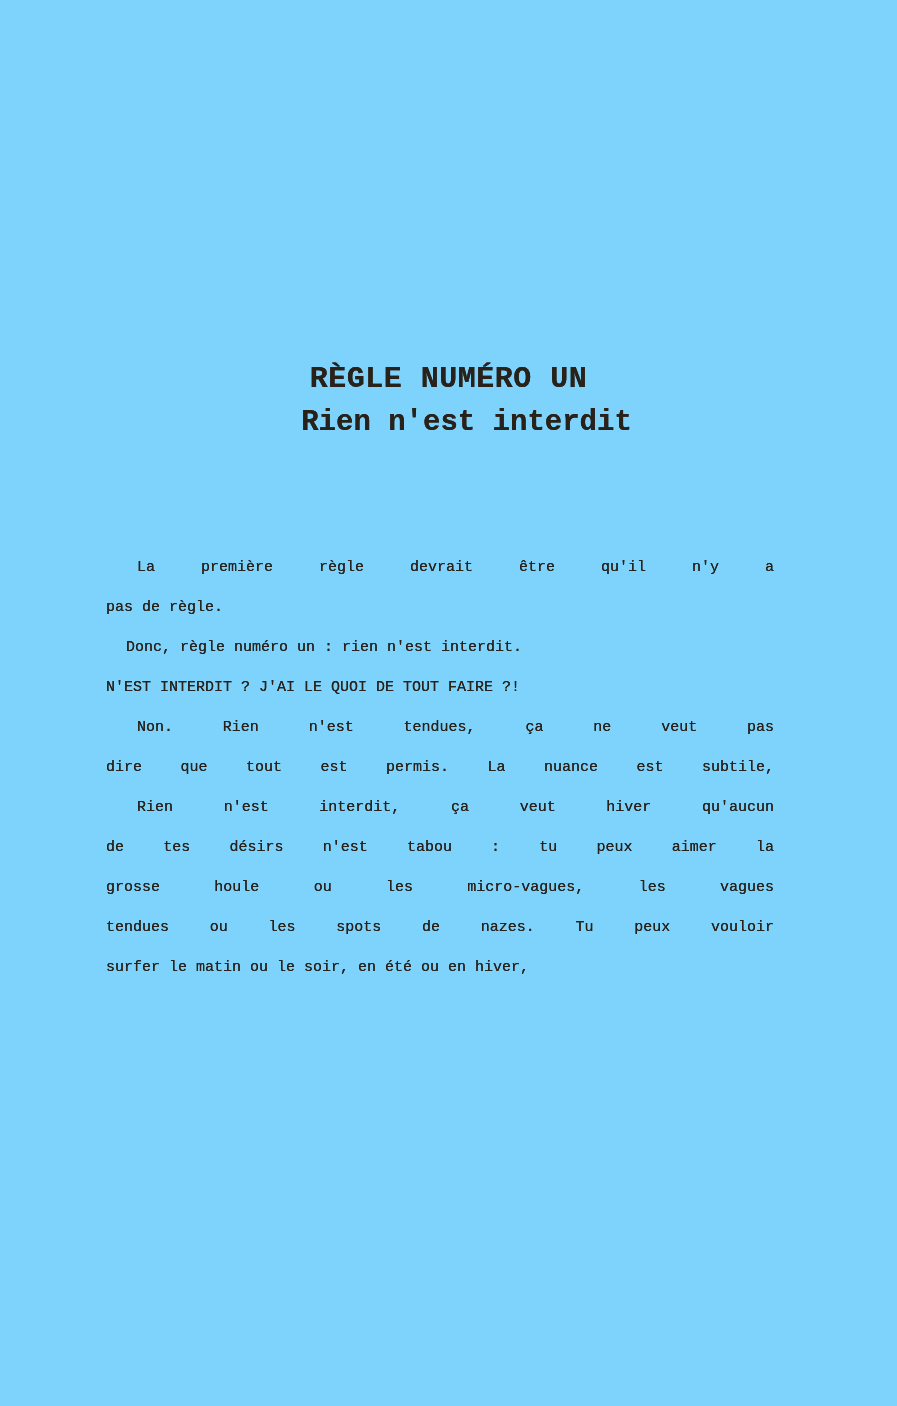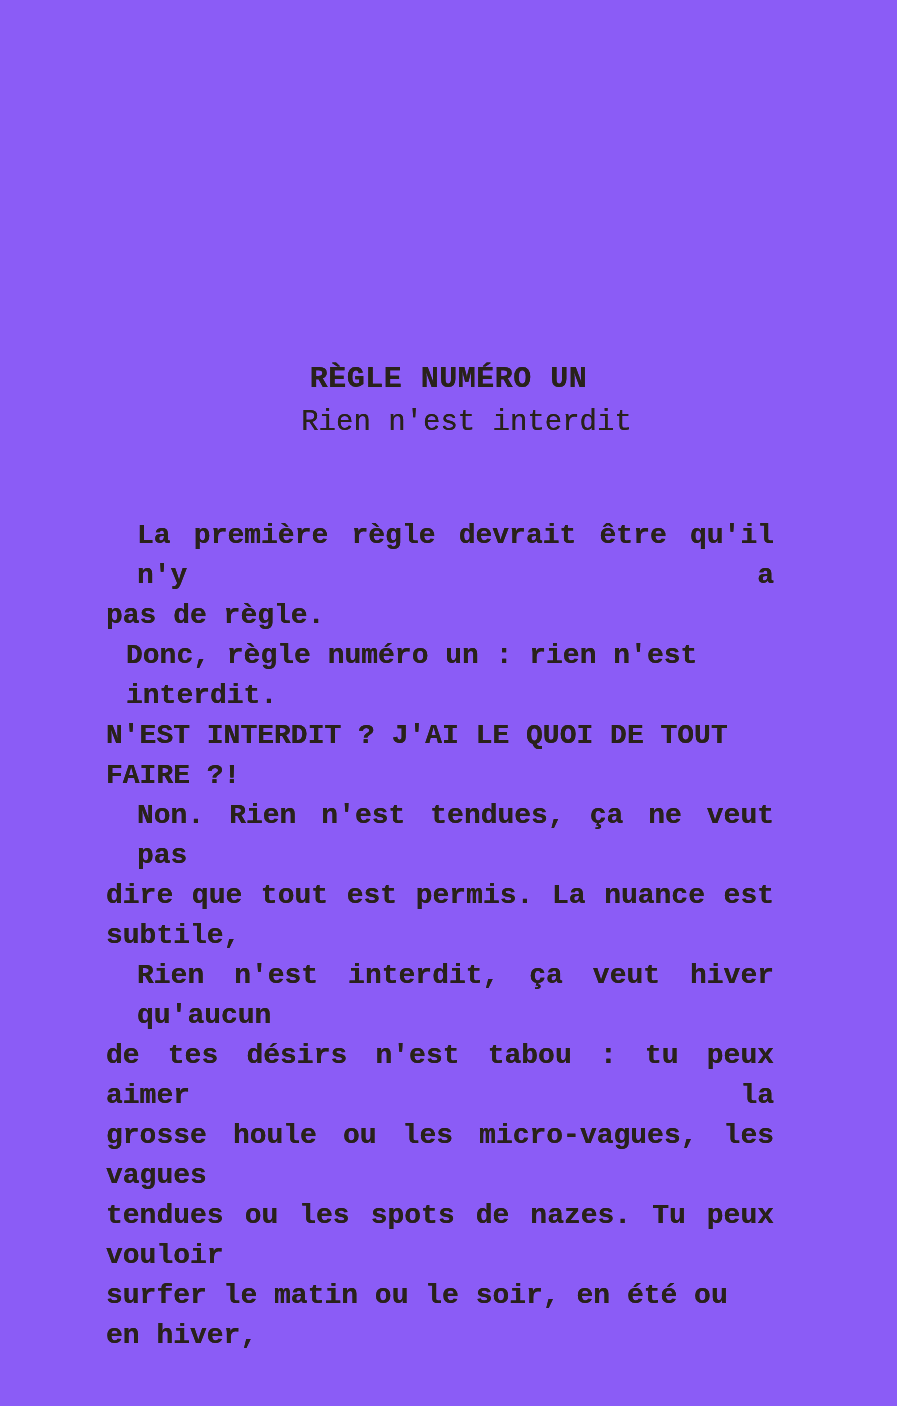--- a/index.html
+++ b/index.html
@@ -4,21 +4,21 @@
 <style>
   html, body {
     margin: 0;
     padding: 0;
     background: #ffffff;
   }
   .page {
     position: relative;
     width: 897px;
     height: 1406px;
-    background: #8b5cf6;
+    background: #7dd3fc;
     overflow: hidden;
     font-family: "Liberation Mono", "DejaVu Sans Mono", monospace;
     color: #29221b;
   }
   
   .page * {
     text-shadow: 0 0 0.5px currentColor;
   }
 
   .title-block {
@@ -30,32 +30,31 @@
   }
   .chapter-title {
     font-size: 30px;
     line-height: 44px;
     font-weight: 700;
     letter-spacing: 0.5px;
   }
   .chapter-subtitle {
     font-size: 29px;
     line-height: 44px;
-    font-weight: 400;
+    font-weight: 700;
     padding-left: 36px;
   }
 
   .body-block {
     position: absolute;
-    top: 516px;
+    top: 548px;
     left: 106px;
     width: 668px;
-    font-size: 28px;
+    font-size: 15px;
     line-height: 40px;
-    font-weight: bold;
   }
   .paragraph { margin: 0; }
   .paragraph.gap-before { }
 
   .text-line {
     text-align: justify;
     text-align-last: justify;
   }
   .text-line.last-line {
     text-align: left;

